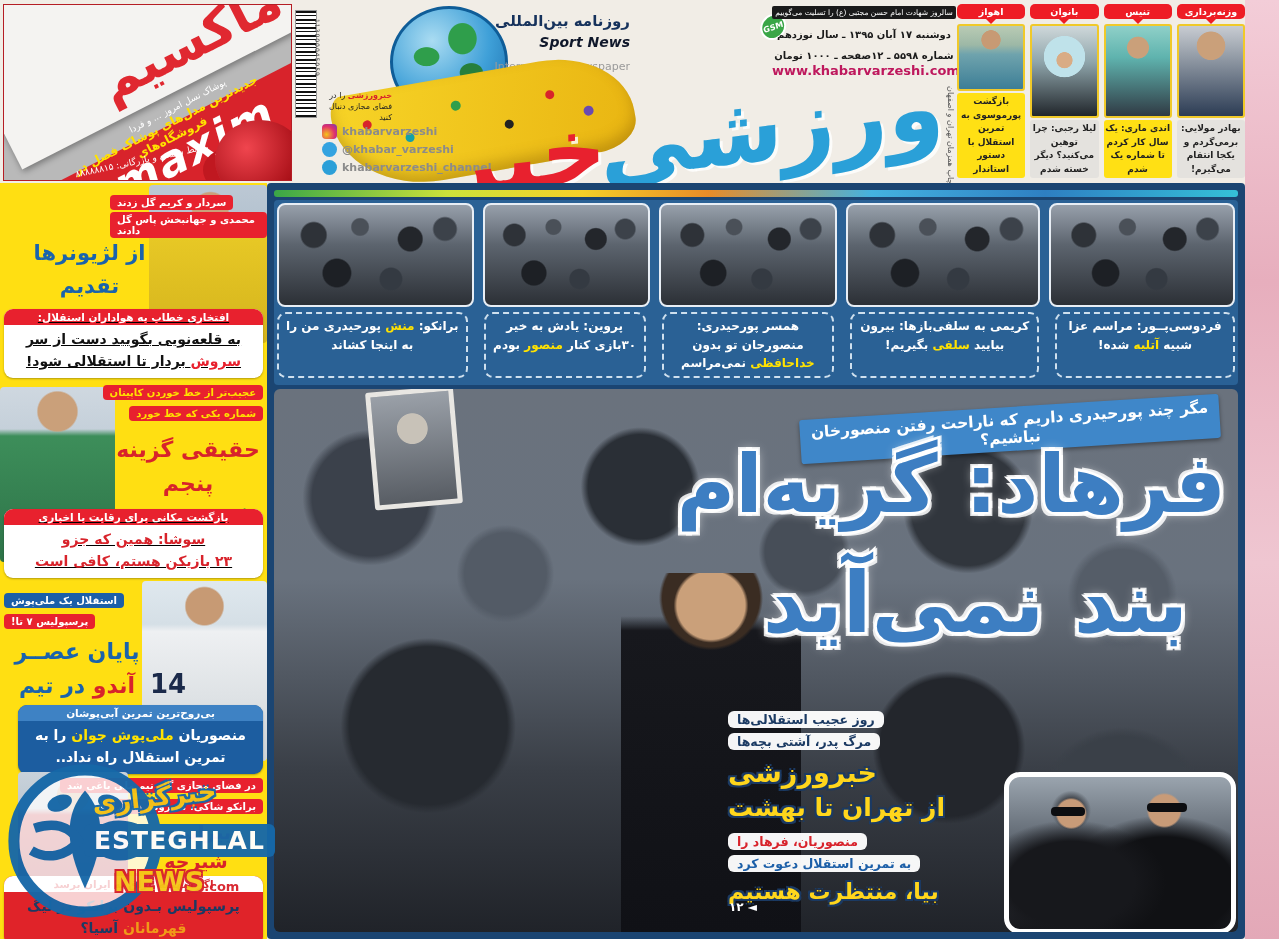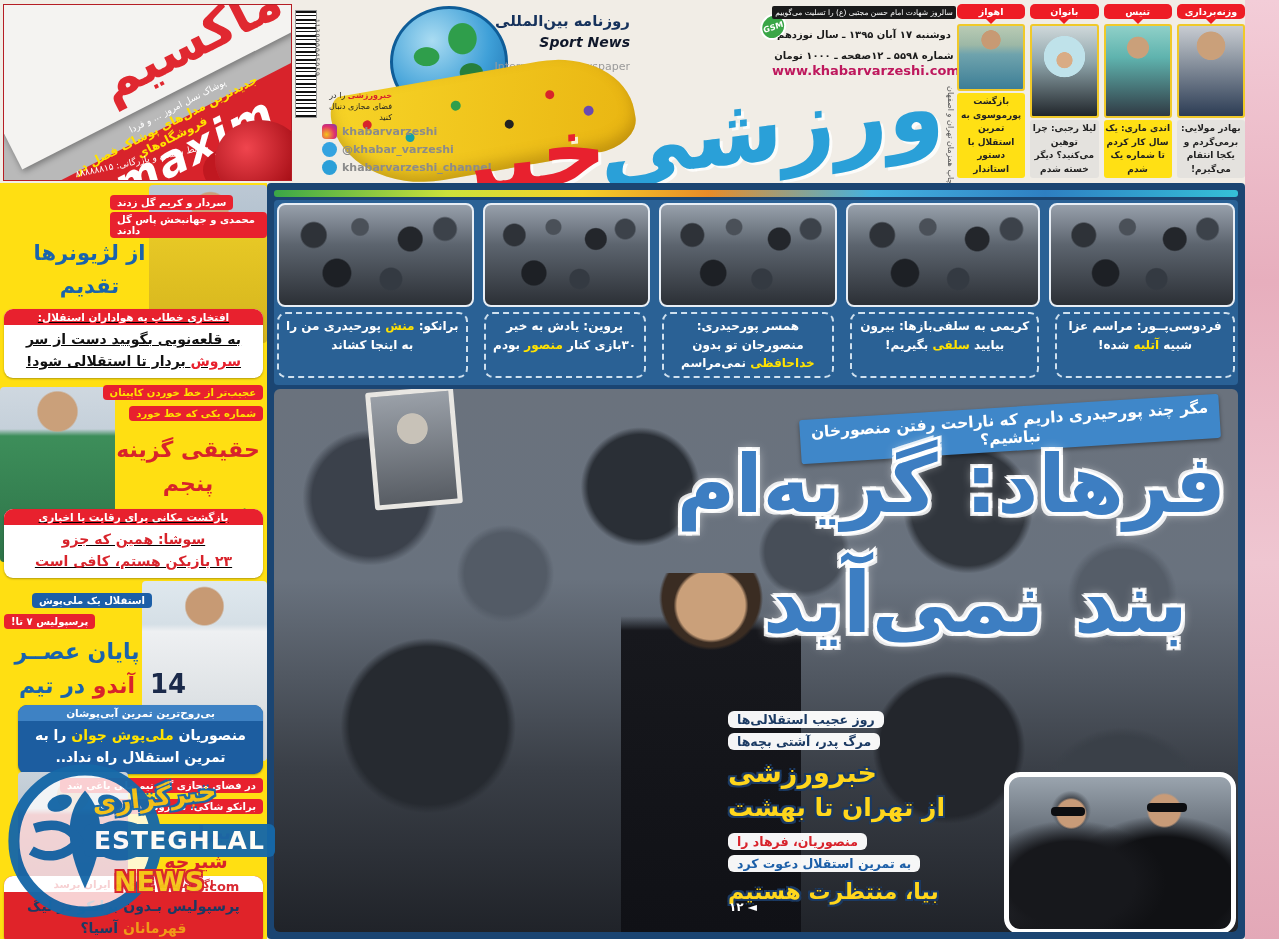--- a/index.html
+++ b/index.html
@@ -84,21 +84,21 @@
   .ph-banovan{background:radial-gradient(circle at 50% 38%,#d9ac85 12%,transparent 13%),radial-gradient(circle at 50% 34%,#bfe2ea 30%,transparent 31%),linear-gradient(180deg,#cfd8da 0%,#8fa5ab 40%,#21262b 100%);}
   .ph-tennis{background:radial-gradient(circle at 50% 24%,#caa07a 14%,transparent 15%),linear-gradient(180deg,#8fd0c8 0%,#5fb3ae 35%,#303a44 100%);}
   .ph-weight{background:radial-gradient(circle at 50% 22%,#caa07a 18%,transparent 19%),linear-gradient(180deg,#c8ccd2 0%,#9aa2ac 30%,#2c3c54 100%);}
 
   
   .leftcol{position:absolute;left:0;top:183px;width:267px;height:756px;background:#ffdf12;direction:rtl;}
   .sec{position:absolute;left:0;width:267px;}
   .badge{display:inline-block;font-size:10px;font-weight:bold;padding:2px 7px;border-radius:4px;margin-bottom:2px;direction:rtl;}
   .b-red{background:#e8212e;color:#fff;}
   .b-redyellow{background:#e8212e;color:#ffe200;}
-  .b-blue{background:#1c5fa8;color:#fff;margin-left:28px;}
+  .b-blue{background:#1c5fa8;color:#fff;}
   .lphoto{position:absolute;border-radius:4px;}
   .p-sardar{right:0;top:0;width:118px;height:158px;
     background:radial-gradient(circle at 52% 16%,#caa07a 12%,transparent 13%),linear-gradient(180deg,#bcc8d4 0%,#b3c2cf 26%,#e8c926 30%,#d4b31c 100%);}
   .p-gk{right:auto;left:0;top:10px;width:115px;height:175px;
     background:radial-gradient(circle at 50% 14%,#caa07a 12%,transparent 13%),linear-gradient(180deg,#cfd8e0 0%,#c5d0da 24%,#3d8e5a 28%,#2d7348 100%);}
   .p-ando{right:0;top:-6px;width:125px;height:180px;
     background:radial-gradient(circle at 50% 14%,#c79a74 11%,transparent 12%),linear-gradient(180deg,#dfe8ee 0%,#d5dfe6 24%,#eef0f2 28%,#cfd5d9 100%);}
   .num14{position:absolute;left:8px;top:88px;font-size:26px;font-weight:bold;color:#1b2a4a;}
   .p-biran{right:auto;left:18px;top:0;width:110px;height:130px;
     background:radial-gradient(circle at 50% 18%,#caa07a 13%,transparent 14%),linear-gradient(180deg,#c9d2da 0%,#bcc8d2 28%,#c5333a 33%,#9e242b 100%);}

